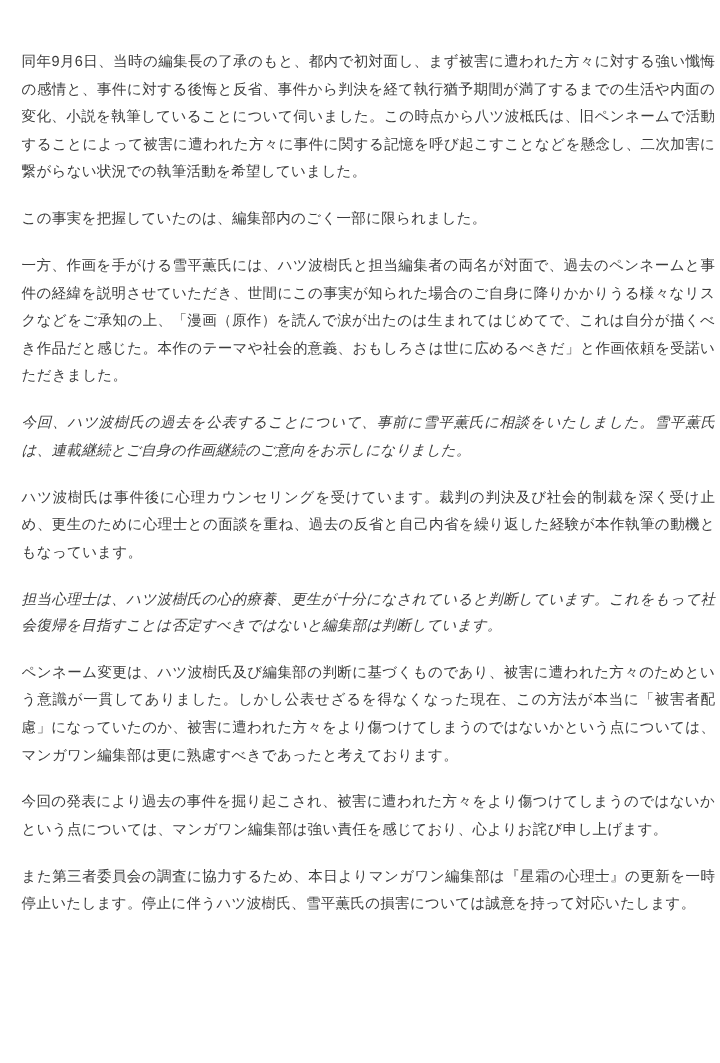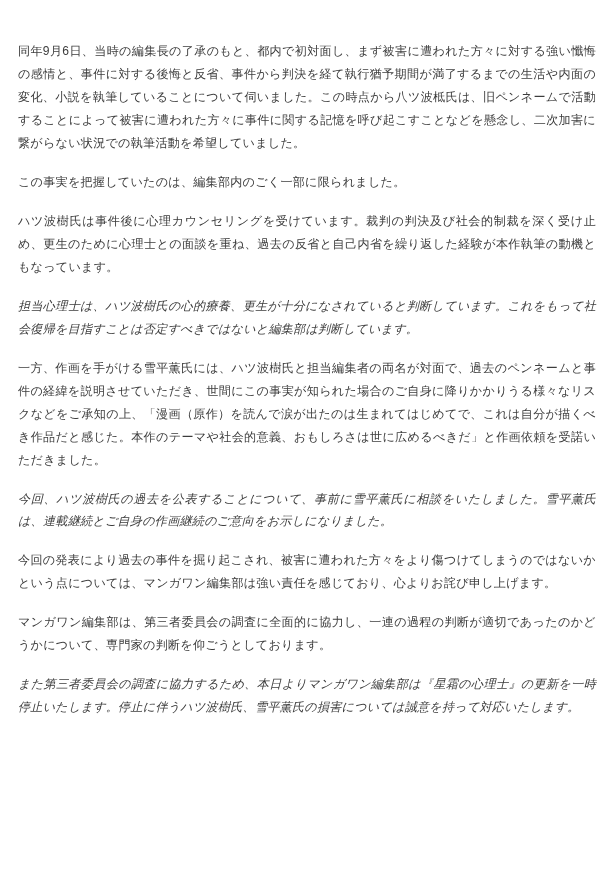--- a/index.html
+++ b/index.html
@@ -46,27 +46,29 @@
 <body>
 
 <div class="page">
   <div class="block">
     <p class="para">同年9月6日、当時の編集長の了承のもと、都内で初対面し、まず被害に遭われた方々に対する強い懺悔の感情と、事件に対する後悔と反省、事件から判決を経て執行猶予期間が満了するまでの生活や内面の変化、小説を執筆していることについて伺いました。この時点から八ツ波柢氏は、旧ペンネームで活動することによって被害に遭われた方々に事件に関する記憶を呼び起こすことなどを懸念し、二次加害に繋がらない状況での執筆活動を希望していました。</p>
   </div>
   <div class="block">
     <p class="para">この事実を把握していたのは、編集部内のごく一部に限られました。</p>
   </div>
   <div class="block">
+    <p class="para">一方、作画を手がける雪平薫氏には、ハツ波樹氏と担当編集者の両名が対面で、過去のペンネームと事件の経緯を説明させていただき、世間にこの事実が知られた場合のご自身に降りかかりうる様々なリスクなどをご承知の上、「漫画（原作）を読んで涙が出たのは生まれてはじめてで、これは自分が描くべき作品だと感じた。本作のテーマや社会的意義、おもしろさは世に広めるべきだ」と作画依頼を受諾いただきました。</p>
+    <p class="para">今回、ハツ波樹氏の過去を公表することについて、事前に雪平薫氏に相談をいたしました。雪平薫氏は、連載継続とご自身の作画継続のご意向をお示しになりました。</p>
+  </div>
+  <div class="block">
     <p class="para">ハツ波樹氏は事件後に心理カウンセリングを受けています。裁判の判決及び社会的制裁を深く受け止め、更生のために心理士との面談を重ね、過去の反省と自己内省を繰り返した経験が本作執筆の動機ともなっています。</p>
     <p class="para">担当心理士は、ハツ波樹氏の心的療養、更生が十分になされていると判断しています。これをもって社会復帰を目指すことは否定すべきではないと編集部は判断しています。</p>
   </div>
   <div class="block">
-    <p class="para">一方、作画を手がける雪平薫氏には、ハツ波樹氏と担当編集者の両名が対面で、過去のペンネームと事件の経緯を説明させていただき、世間にこの事実が知られた場合のご自身に降りかかりうる様々なリスクなどをご承知の上、「漫画（原作）を読んで涙が出たのは生まれてはじめてで、これは自分が描くべき作品だと感じた。本作のテーマや社会的意義、おもしろさは世に広めるべきだ」と作画依頼を受諾いただきました。</p>
-    <p class="para">今回、ハツ波樹氏の過去を公表することについて、事前に雪平薫氏に相談をいたしました。雪平薫氏は、連載継続とご自身の作画継続のご意向をお示しになりました。</p>
+    <p class="para">ペンネーム変更は、ハツ波樹氏及び編集部の判断に基づくものであり、被害に遭われた方々のためという意識が一貫してありました。しかし公表せざるを得なくなった現在、この方法が本当に「被害者配慮」になっていたのか、被害に遭われた方々をより傷つけてしまうのではないかという点については、マンガワン編集部は更に熟慮すべきであったと考えております。</p>
   </div>
   <div class="block">
     <p class="para">今回の発表により過去の事件を掘り起こされ、被害に遭われた方々をより傷つけてしまうのではないかという点については、マンガワン編集部は強い責任を感じており、心よりお詫び申し上げます。</p>
   </div>
   <div class="block">
-    <p class="para">マンガワン編集部は、第三者委員会の調査に全面的に協力し、一連の過程の判断が適切であったのかどうかについて、専門家の判断を仰ごうとしております。</p>
     <p class="para">また第三者委員会の調査に協力するため、本日よりマンガワン編集部は『星霜の心理士』の更新を一時停止いたします。停止に伴うハツ波樹氏、雪平薫氏の損害については誠意を持って対応いたします。</p>
   </div>
 </div>
 
 </body></html>

